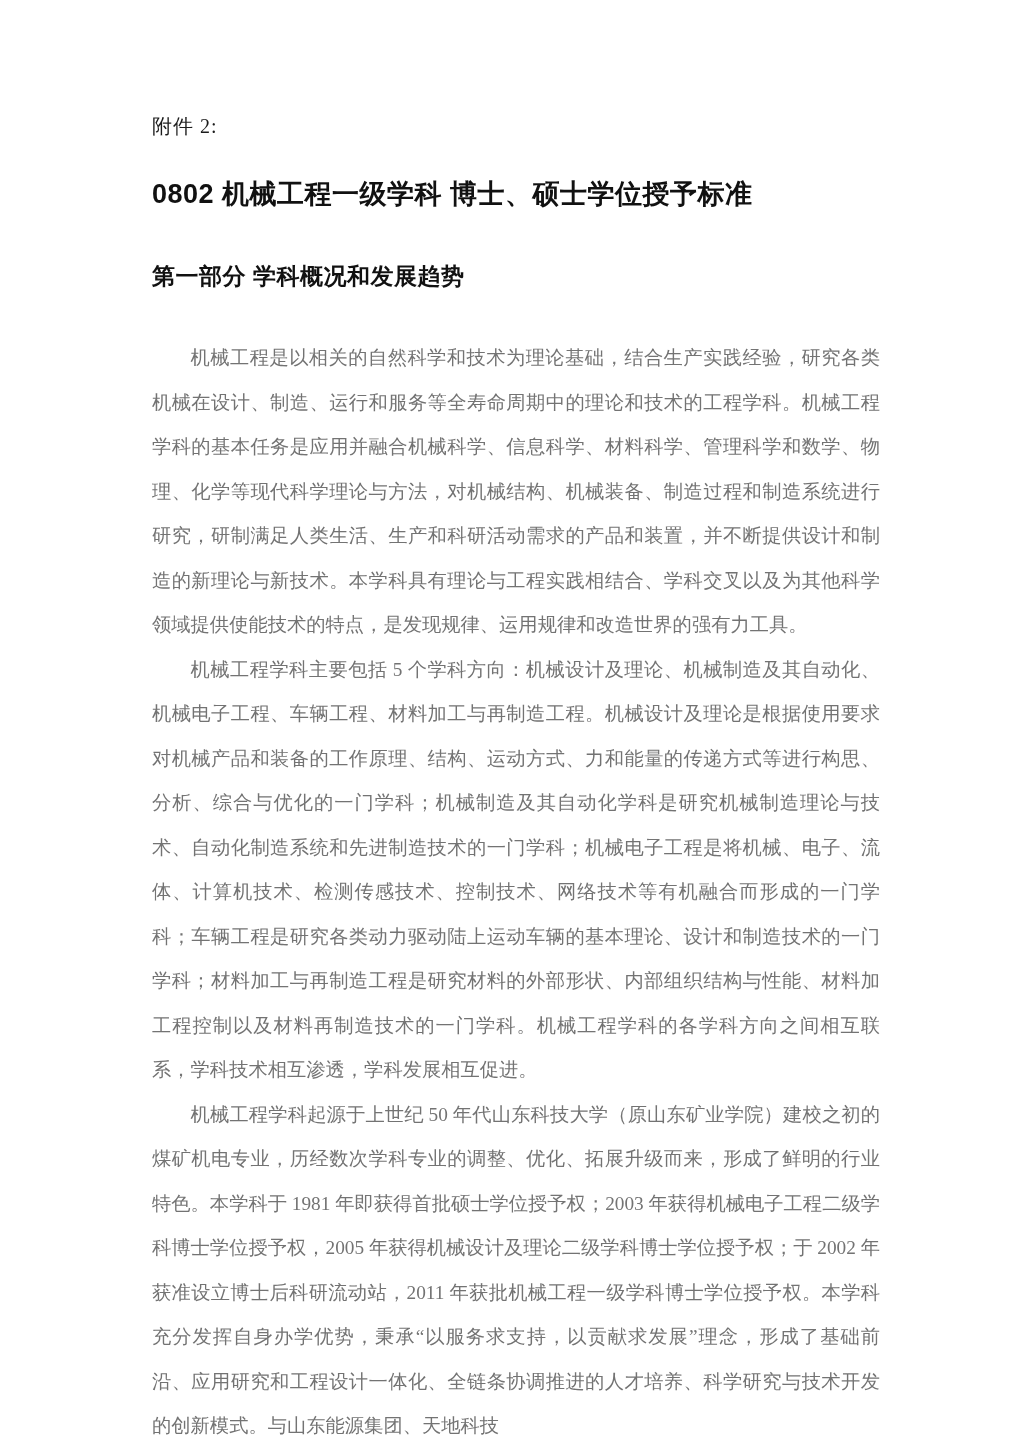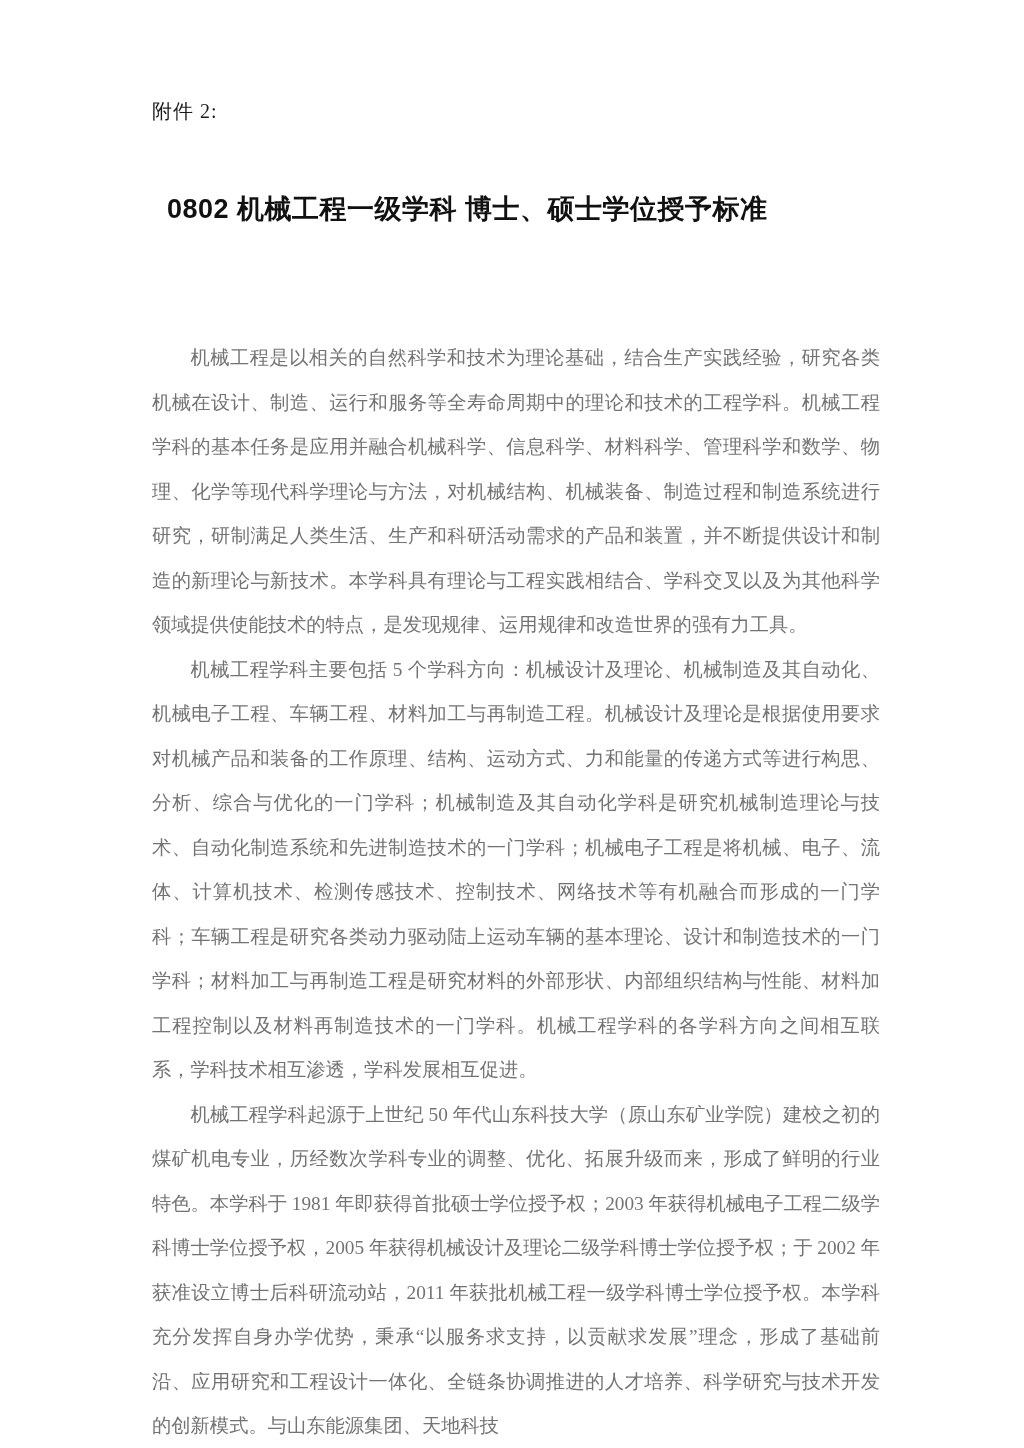--- a/index.html
+++ b/index.html
@@ -13,32 +13,32 @@
     height: 1448px;
     margin: 0 auto;
     background: #ffffff;
     overflow: hidden;
     color: #1c1c1c;
     font-family: "Liberation Serif", "DejaVu Serif", serif;
   }
   .attachment-label {
     position: absolute;
     left: 152px;
-    top: 98px;
+    top: 113px;
     font-size: 20px;
     font-weight: 400;
     letter-spacing: 1px;
     white-space: pre;
   }
   .doc-title {
     position: absolute;
     left: 152px;
     top: 176px;
     width: 760px;
-    margin: 15px;
+    margin: 0;
     font-family: "Liberation Sans", "DejaVu Sans", sans-serif;
     font-size: 27px;
     font-weight: 700;
     letter-spacing: 0.5px;
     color: #111111;
   }
   .section-heading {
     position: absolute;
     left: 152px;
     top: 261px;
@@ -70,20 +70,21 @@
 </style>
 </head>
 <body>
 
 <div class="page">
 
   <div class="attachment-label">附件 2:</div>
 
   <h1 class="doc-title">0802 机械工程一级学科 博士、硕士学位授予标准</h1>
 
+  <h2 class="section-heading">第一部分 学科概况和发展趋势</h2>
 
   <div class="body-text">
     <p>机械工程是以相关的自然科学和技术为理论基础，结合生产实践经验，研究各类机械在设计、制造、运行和服务等全寿命周期中的理论和技术的工程学科。机械工程学科的基本任务是应用并融合机械科学、信息科学、材料科学、管理科学和数学、物理、化学等现代科学理论与方法，对机械结构、机械装备、制造过程和制造系统进行研究，研制满足人类生活、生产和科研活动需求的产品和装置，并不断提供设计和制造的新理论与新技术。本学科具有理论与工程实践相结合、学科交叉以及为其他科学领域提供使能技术的特点，是发现规律、运用规律和改造世界的强有力工具。</p>
     <p>机械工程学科主要包括 5 个学科方向：机械设计及理论、机械制造及其自动化、机械电子工程、车辆工程、材料加工与再制造工程。机械设计及理论是根据使用要求对机械产品和装备的工作原理、结构、运动方式、力和能量的传递方式等进行构思、分析、综合与优化的一门学科；机械制造及其自动化学科是研究机械制造理论与技术、自动化制造系统和先进制造技术的一门学科；机械电子工程是将机械、电子、流体、计算机技术、检测传感技术、控制技术、网络技术等有机融合而形成的一门学科；车辆工程是研究各类动力驱动陆上运动车辆的基本理论、设计和制造技术的一门学科；材料加工与再制造工程是研究材料的外部形状、内部组织结构与性能、材料加工程控制以及材料再制造技术的一门学科。机械工程学科的各学科方向之间相互联系，学科技术相互渗透，学科发展相互促进。</p>
     <p>机械工程学科起源于上世纪 50 年代山东科技大学（原山东矿业学院）建校之初的煤矿机电专业，历经数次学科专业的调整、优化、拓展升级而来，形成了鲜明的行业特色。本学科于 1981 年即获得首批硕士学位授予权；2003 年获得机械电子工程二级学科博士学位授予权，2005 年获得机械设计及理论二级学科博士学位授予权；于 2002 年获准设立博士后科研流动站，2011 年获批机械工程一级学科博士学位授予权。本学科充分发挥自身办学优势，秉承“以服务求支持，以贡献求发展”理念，形成了基础前沿、应用研究和工程设计一体化、全链条协调推进的人才培养、科学研究与技术开发的创新模式。与山东能源集团、天地科技</p>
   </div>
 
 </div>
 
 </body></html>

